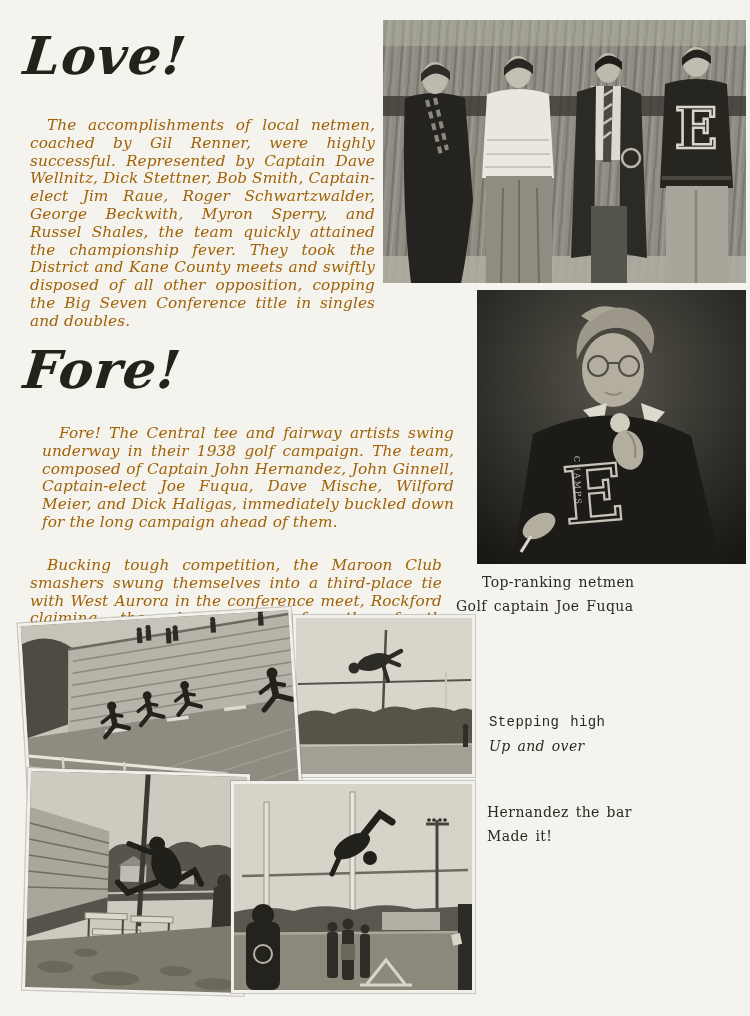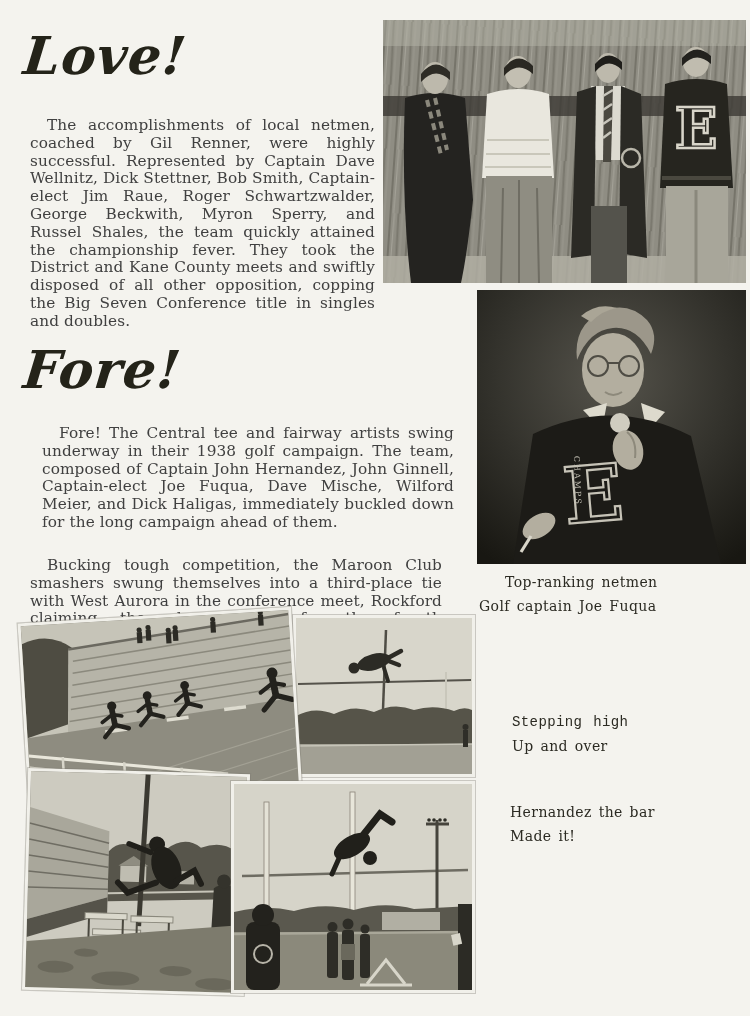--- a/index.html
+++ b/index.html
@@ -1,22 +1,22 @@
 <!DOCTYPE html>
 <html><head>
 <meta charset="utf-8">
 <style>
   html,body{margin:0;padding:0;}
   body{width:750px;height:1016px;overflow:hidden;font-family:"DejaVu Serif",serif;}
   .page{position:relative;width:750px;height:1016px;background:#f4f3ee;overflow:hidden;}
   .script-head{position:absolute;font-style:italic;font-weight:700;font-size:52px;
     color:#242319;letter-spacing:1px;transform:skewX(-6deg);line-height:1;}
-  .body-par{position:absolute;color:#404040;font-size:15.3px;line-height:17.8px;
-    text-align:justify;text-indent:17px;letter-spacing:.1px;}
-  .caption{position:absolute;color:#2b2a22;font-size:14px;letter-spacing:.4px;word-spacing:2px;margin-left:23px;}
+  .body-par{position:absolute;color:#a16207;font-size:15.3px;line-height:17.8px;
+    text-align:justify;text-indent:17px;letter-spacing:.1px;font-style:italic;}
+  .caption{position:absolute;color:#2b2a22;font-size:14px;letter-spacing:.4px;word-spacing:2px;}
   .photo{position:absolute;overflow:hidden;background:#9a988c;}
   .photo svg{display:block;width:100%;height:100%;}
   .collage{position:absolute;left:25px;top:613px;width:452px;height:384px;}
   .collage .photo{border:3px solid #f1f0ea;box-shadow:0 0 0 1px rgba(120,118,108,.35);}
   #photo-hurdles{left:-2px;top:2px;width:268px;height:182px;transform:rotate(-3.5deg);z-index:2;}
   #photo-vault-high{left:268px;top:2px;width:176px;height:156px;z-index:1;}
   #photo-hurdle-jump{left:0px;top:158px;width:216px;height:216px;transform:rotate(1.6deg);z-index:3;}
   #photo-vault-crowd{left:206px;top:168px;width:238px;height:206px;z-index:4;}
 </style>
 </head>
@@ -106,21 +106,21 @@
       <ellipse cx="151" cy="160" rx="15" ry="20" fill="#b3ae9f" transform="rotate(-14 151 160)"></ellipse>
       <path d="M150,142 Q160,150 158,168" stroke="#8d897b" stroke-width="2" fill="none"></path>
       <ellipse cx="62" cy="236" rx="18" ry="11" fill="#b3ae9f" transform="rotate(-32 62 236)"></ellipse>
       <line x1="54" y1="246" x2="44" y2="262" stroke="#d8d5c9" stroke-width="3.2"></line>
     </svg>
   </div>
 
   <div class="caption" style="left:482px;top:574px;">Top-ranking netmen</div>
   <div class="caption" style="left:456px;top:598px;">Golf captain Joe Fuqua</div>
   <div class="caption" style="left:489px;top:714px;font-family:Liberation Mono, monospace;">Stepping high</div>
-  <div class="caption" style="left:489px;top:738px;">Up and over</div>
+  <div class="caption" style="left:489px;top:738px;font-style:italic;">Up and over</div>
   <div class="caption" style="left:487px;top:804px;">Hernandez the bar</div>
   <div class="caption" style="left:487px;top:828px;">Made it!</div>
 
   <div class="collage">
 
     <div class="photo" id="photo-hurdles">
       <svg viewBox="0 0 268 182" preserveAspectRatio="none">
         <defs>
           <g id="spec" fill="#2c2b25">
             <circle cy="-8" r="2.6"></circle>

